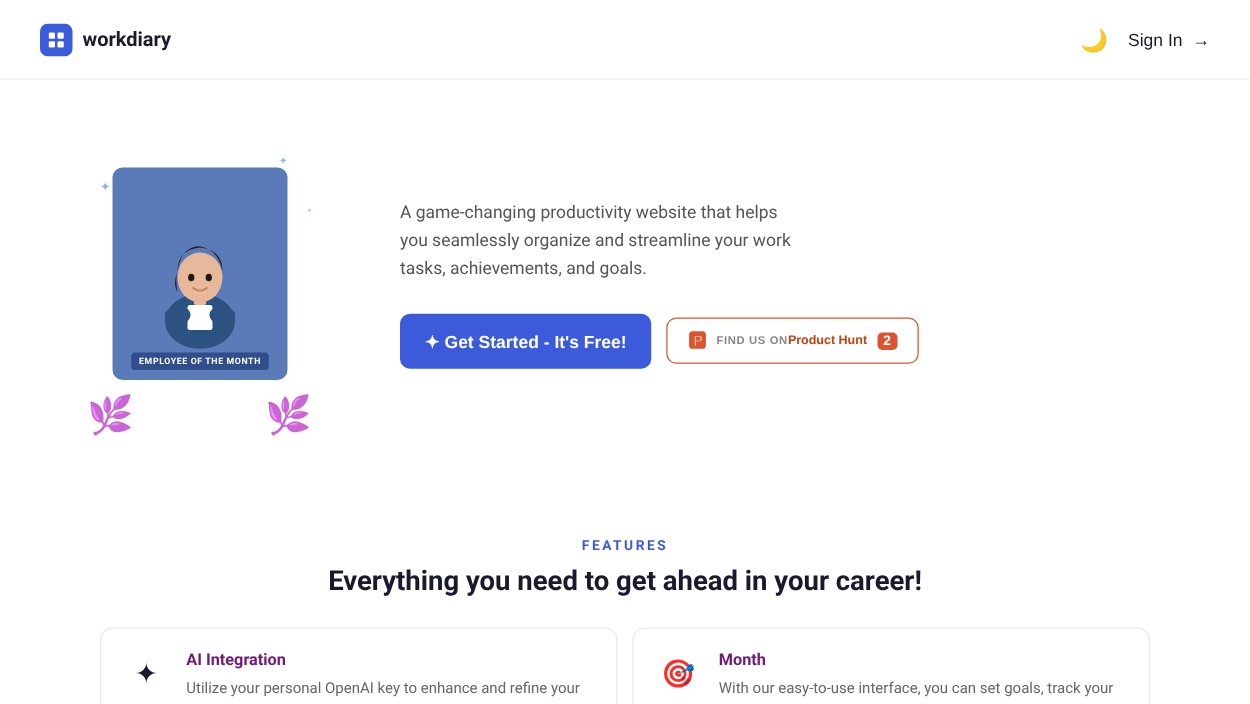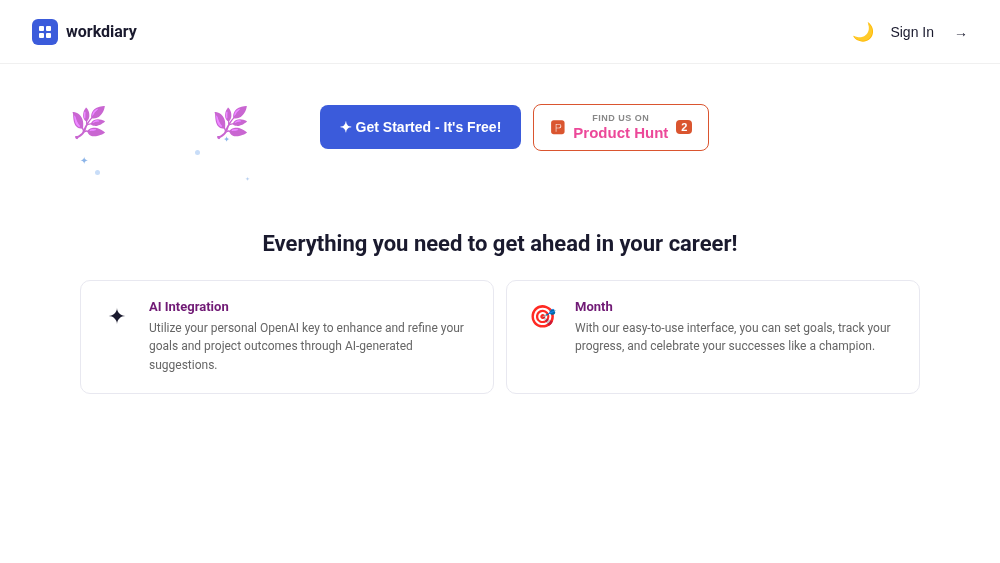--- a/index.html
+++ b/index.html
@@ -15,21 +15,21 @@
       width: 26px; height: 26px; background: #3b5bdb; border-radius: 6px;
       display: flex; align-items: center; justify-content: center;
       color: white; font-size: 13px; font-weight: bold;
     }
     .navbar-right { display: flex; align-items: center; gap: 16px; }
     .dark-mode-btn {
       background: none; border: none; cursor: pointer; color: #666; font-size: 18px;
     }
     .sign-in-btn {
       background: none; border: none; cursor: pointer; color: #1a1a2e;
-      font-size: 14px; font-weight: 500; display: flex; align-items: center; gap: 20px;
+      font-size: 14px; font-weight: 500; display: flex; align-items: center; gap: 8px;
     }
 
     
     .hero {
       display: flex; align-items: center; justify-content: center;
       padding: 40px 60px 60px; gap: 60px; max-width: 1000px; margin: 0 auto;
     }
     .hero-image-container {
       position: relative; width: 200px; flex-shrink: 0;
     }
@@ -71,23 +71,23 @@
     .btn-product-hunt {
       background: white; color: #da552f; border: 1.5px solid #da552f;
       padding: 8px 16px; border-radius: 8px; font-size: 14px; cursor: pointer;
       display: flex; align-items: center; gap: 8px; font-weight: 600;
     }
     .ph-icon { font-size: 16px; }
     .ph-badge {
       background: #da552f; color: white; border-radius: 4px;
       padding: 1px 5px; font-size: 11px; font-weight: bold;
     }
-    .ph-label { display: flex; flex-direction: column; line-height: 1.2; }
+    .ph-label { display: flex; flex-direction: row; line-height: 1.2; }
     .ph-find-us { font-size: 9px; color: #888; text-transform: uppercase; letter-spacing: 0.5px; }
-    .ph-name { font-size: 15px; font-weight: 700; color: #ec4899; }
+    .ph-name { font-size: 10px; font-weight: 700; color: #c2410c; }
 
     
     .features-section {
       padding: 20px 80px 40px; text-align: center; max-width: 1000px; margin: 0 auto;
     }
     .features-tag {
       color: #3b5bdb; font-size: 11px; font-weight: 700; letter-spacing: 2px;
       text-transform: uppercase; margin-bottom: 10px;
     }
     .features-title {
@@ -138,45 +138,73 @@
 <section class="hero">
 
   <div class="hero-image-container">
 
     <span class="sparkle" style="top:40px;left:20px;">✦</span>
     <span class="sparkle" style="top:20px;right:30px;font-size:8px;">✦</span>
     <span class="sparkle" style="top:60px;right:10px;font-size:6px;color:#b8d0f0;">✦</span>
     <div class="dot-decoration" style="top:55px;left:35px;background:#c8ddf8;"></div>
     <div class="dot-decoration" style="top:35px;right:60px;background:#c8ddf8;"></div>
 
+    <div style="padding: 30px 20px 20px; display:flex; align-items:center; justify-content:center;">
+      <div class="hero-card">
+
+        <svg width="80" height="110" viewBox="0 0 80 110" style="position:absolute;bottom:22px;left:50%;transform:translateX(-50%);">
+
+          <ellipse cx="40" cy="85" rx="28" ry="22" fill="#2c5282"></ellipse>
+
+          <rect x="30" y="72" width="20" height="20" fill="white" rx="2"></rect>
+
+          <path d="M12 78 Q20 70 30 75 Q35 80 30 85 Q20 88 12 82 Z" fill="#2c5282"></path>
+          <path d="M68 78 Q60 70 50 75 Q45 80 50 85 Q60 88 68 82 Z" fill="#2c5282"></path>
+
+          <rect x="35" y="58" width="10" height="14" fill="#e8b89a" rx="2"></rect>
+
+          <ellipse cx="40" cy="50" rx="18" ry="20" fill="#e8b89a"></ellipse>
+
+          <path d="M22 45 Q22 28 40 26 Q58 28 58 45 Q55 28 40 25 Q25 25 22 45 Z" fill="#2d1b0e"></path>
+          <path d="M22 45 Q18 55 22 62 Q20 50 22 45" fill="#2d1b0e"></path>
+
+          <ellipse cx="33" cy="50" rx="2.5" ry="3" fill="#1a1a1a"></ellipse>
+          <ellipse cx="47" cy="50" rx="2.5" ry="3" fill="#1a1a1a"></ellipse>
+          <path d="M34 58 Q40 63 46 58" stroke="#c0826a" stroke-width="1.5" fill="none"></path>
+        </svg>
+        <div class="hero-card-label">Employee of the Month</div>
+      </div>
+    </div>
 
     <div style="display:flex;justify-content:space-between;padding:0 10px;margin-top:-10px;">
       <span style="font-size:30px;filter:hue-rotate(200deg);">🌿</span>
       <span style="font-size:30px;filter:hue-rotate(200deg);">🌿</span>
     </div>
   </div>
 
   <div class="hero-text">
+    <p class="hero-subtitle">A game-changing productivity website that helps you seamlessly organize and streamline your work tasks, achievements, and goals.</p>
     <div class="hero-buttons">
       <button class="btn-primary">
         <span>✦ Get Started - It's Free!</span>
       </button>
       <button class="btn-product-hunt">
         <span class="ph-icon">🅿</span>
         <div class="ph-label">
           <span class="ph-find-us">Find us on</span>
           <span class="ph-name">Product Hunt</span>
         </div>
         <span class="ph-badge">2</span>
       </button>
     </div>
   </div>
 </section>
 
 <section class="features-section">
+  <div class="features-tag">FEATURES</div>
   <h2 class="features-title">Everything you need to get ahead in your career!</h2>
   <div class="features-grid" id="features-grid">
       <div class="feature-card">
       <div class="feature-icon-wrap" style="font-size:22px;">✦</div>
       <div class="feature-content">
         <div class="feature-title">AI Integration</div>
         <div class="feature-desc">Utilize your personal OpenAI key to enhance and refine your goals and project outcomes through AI-generated suggestions.</div>
       </div>
     </div>
       <div class="feature-card">

